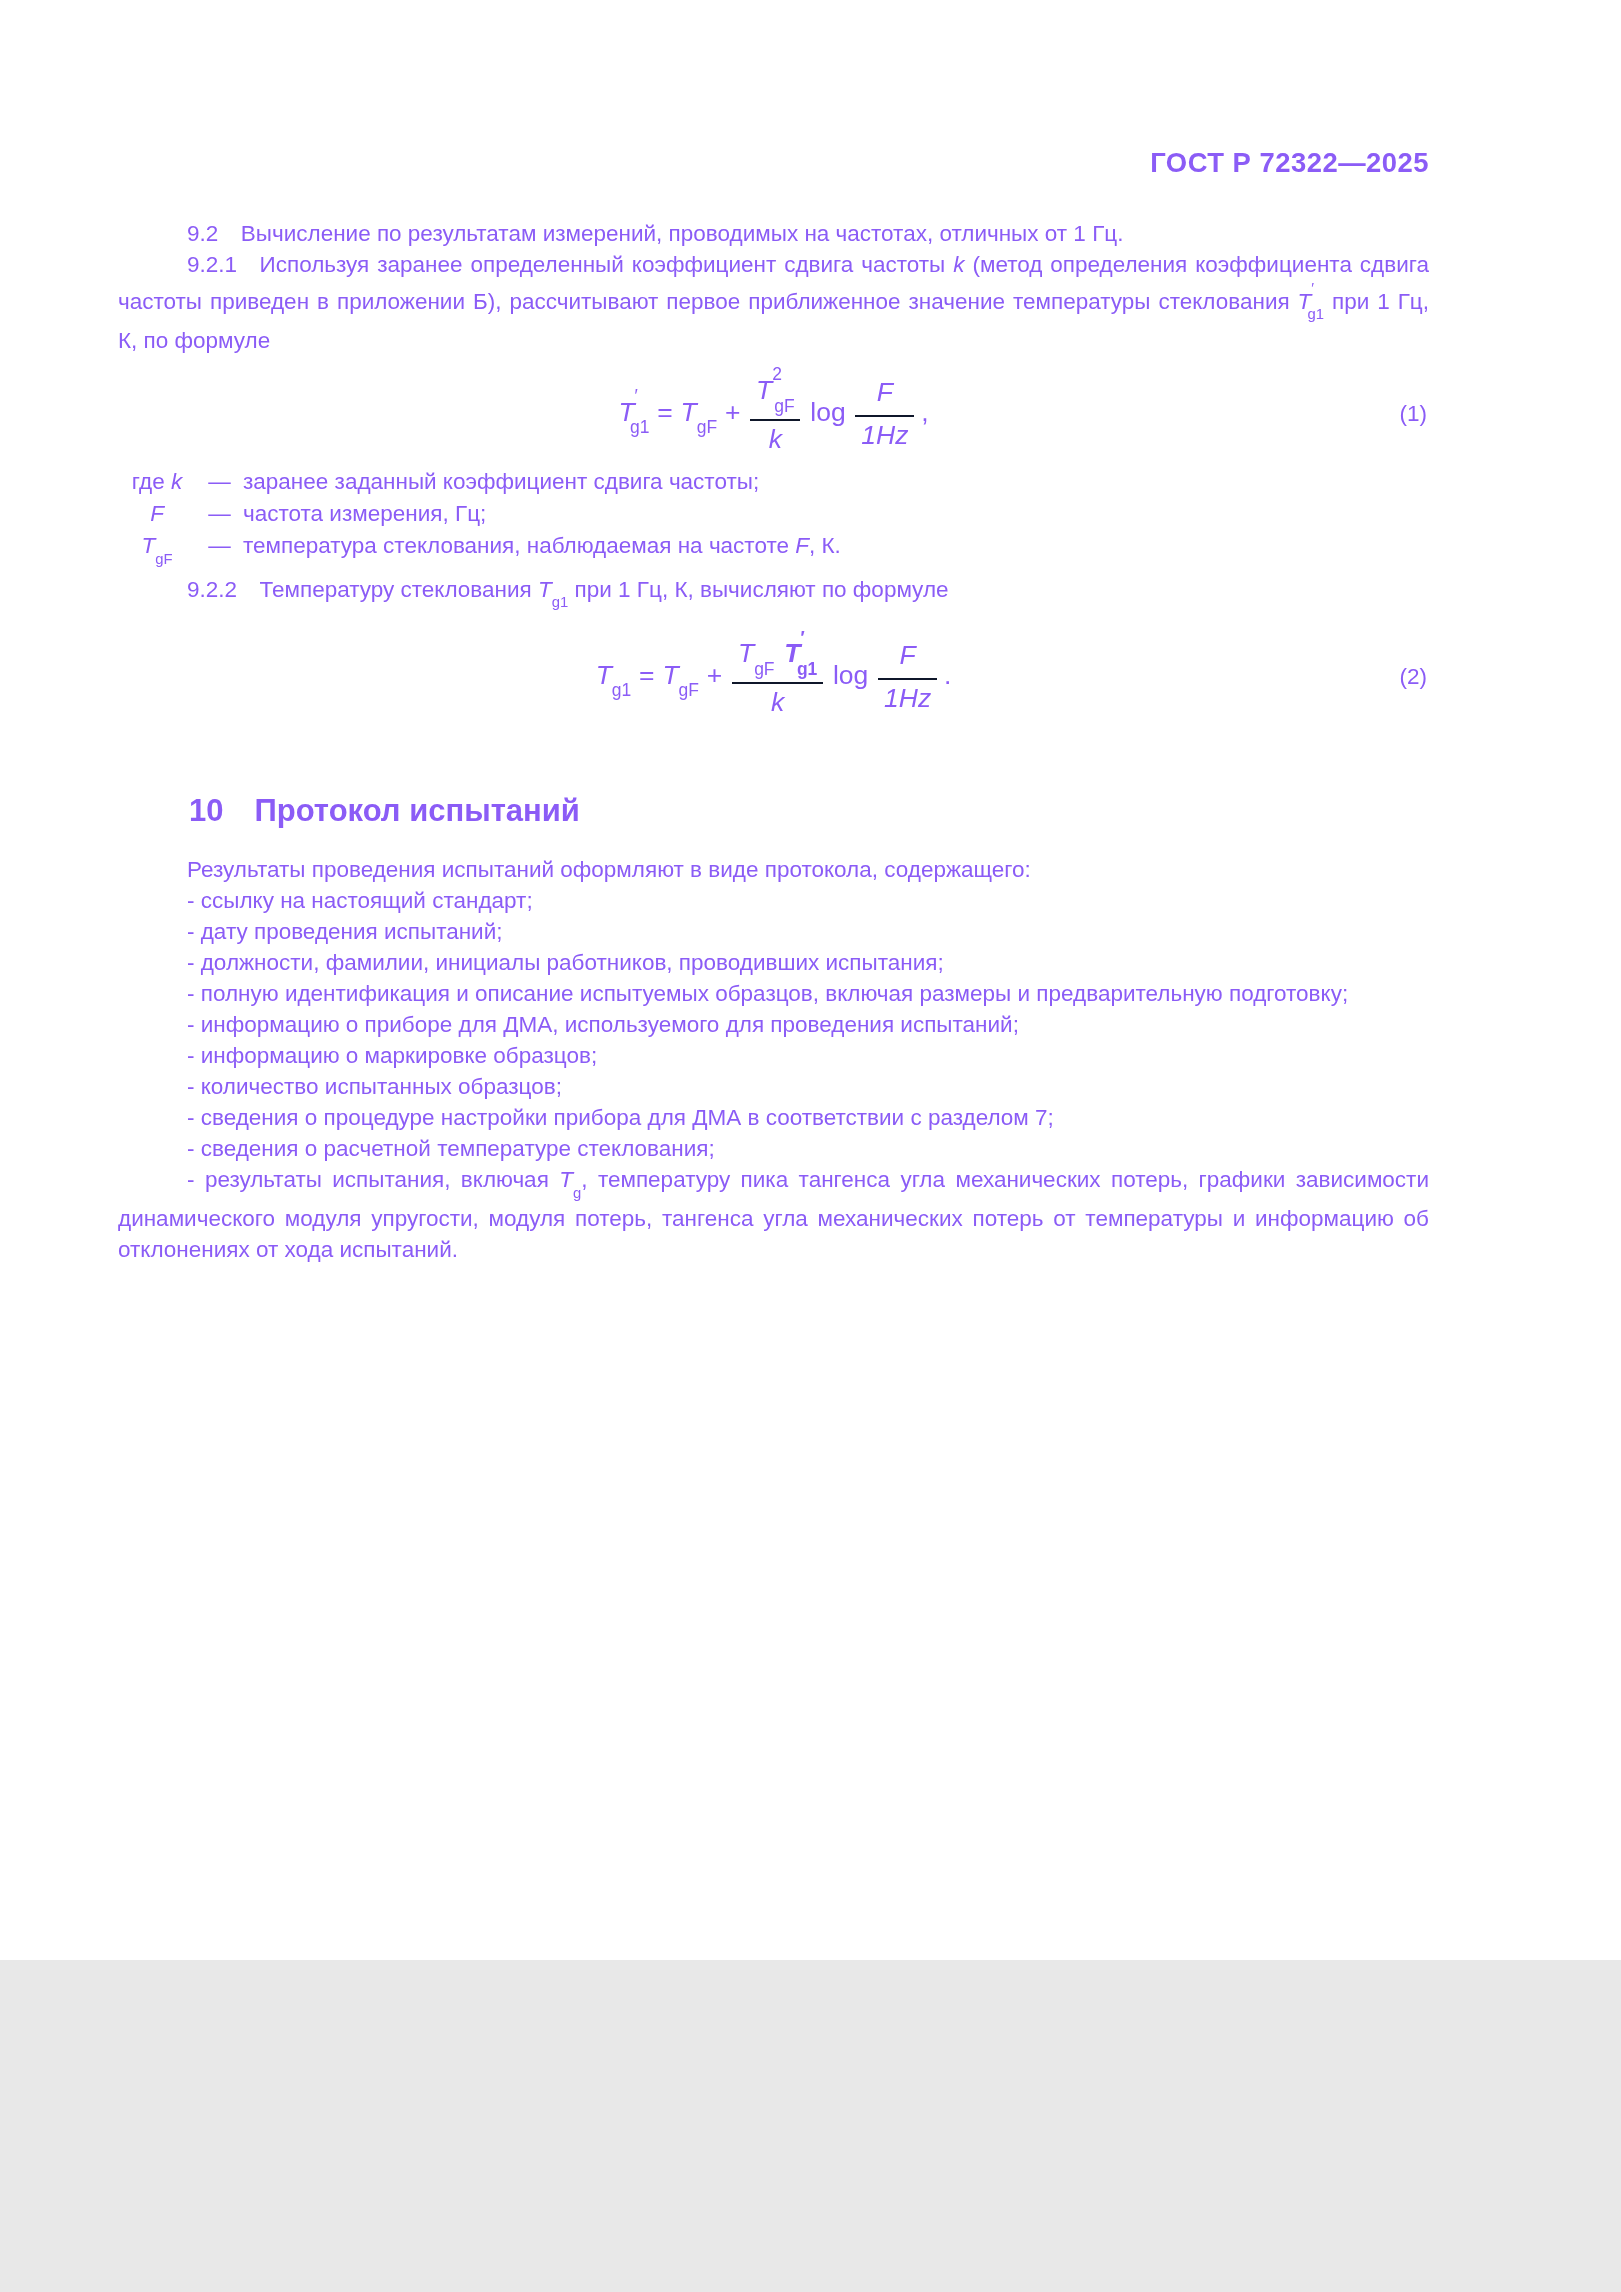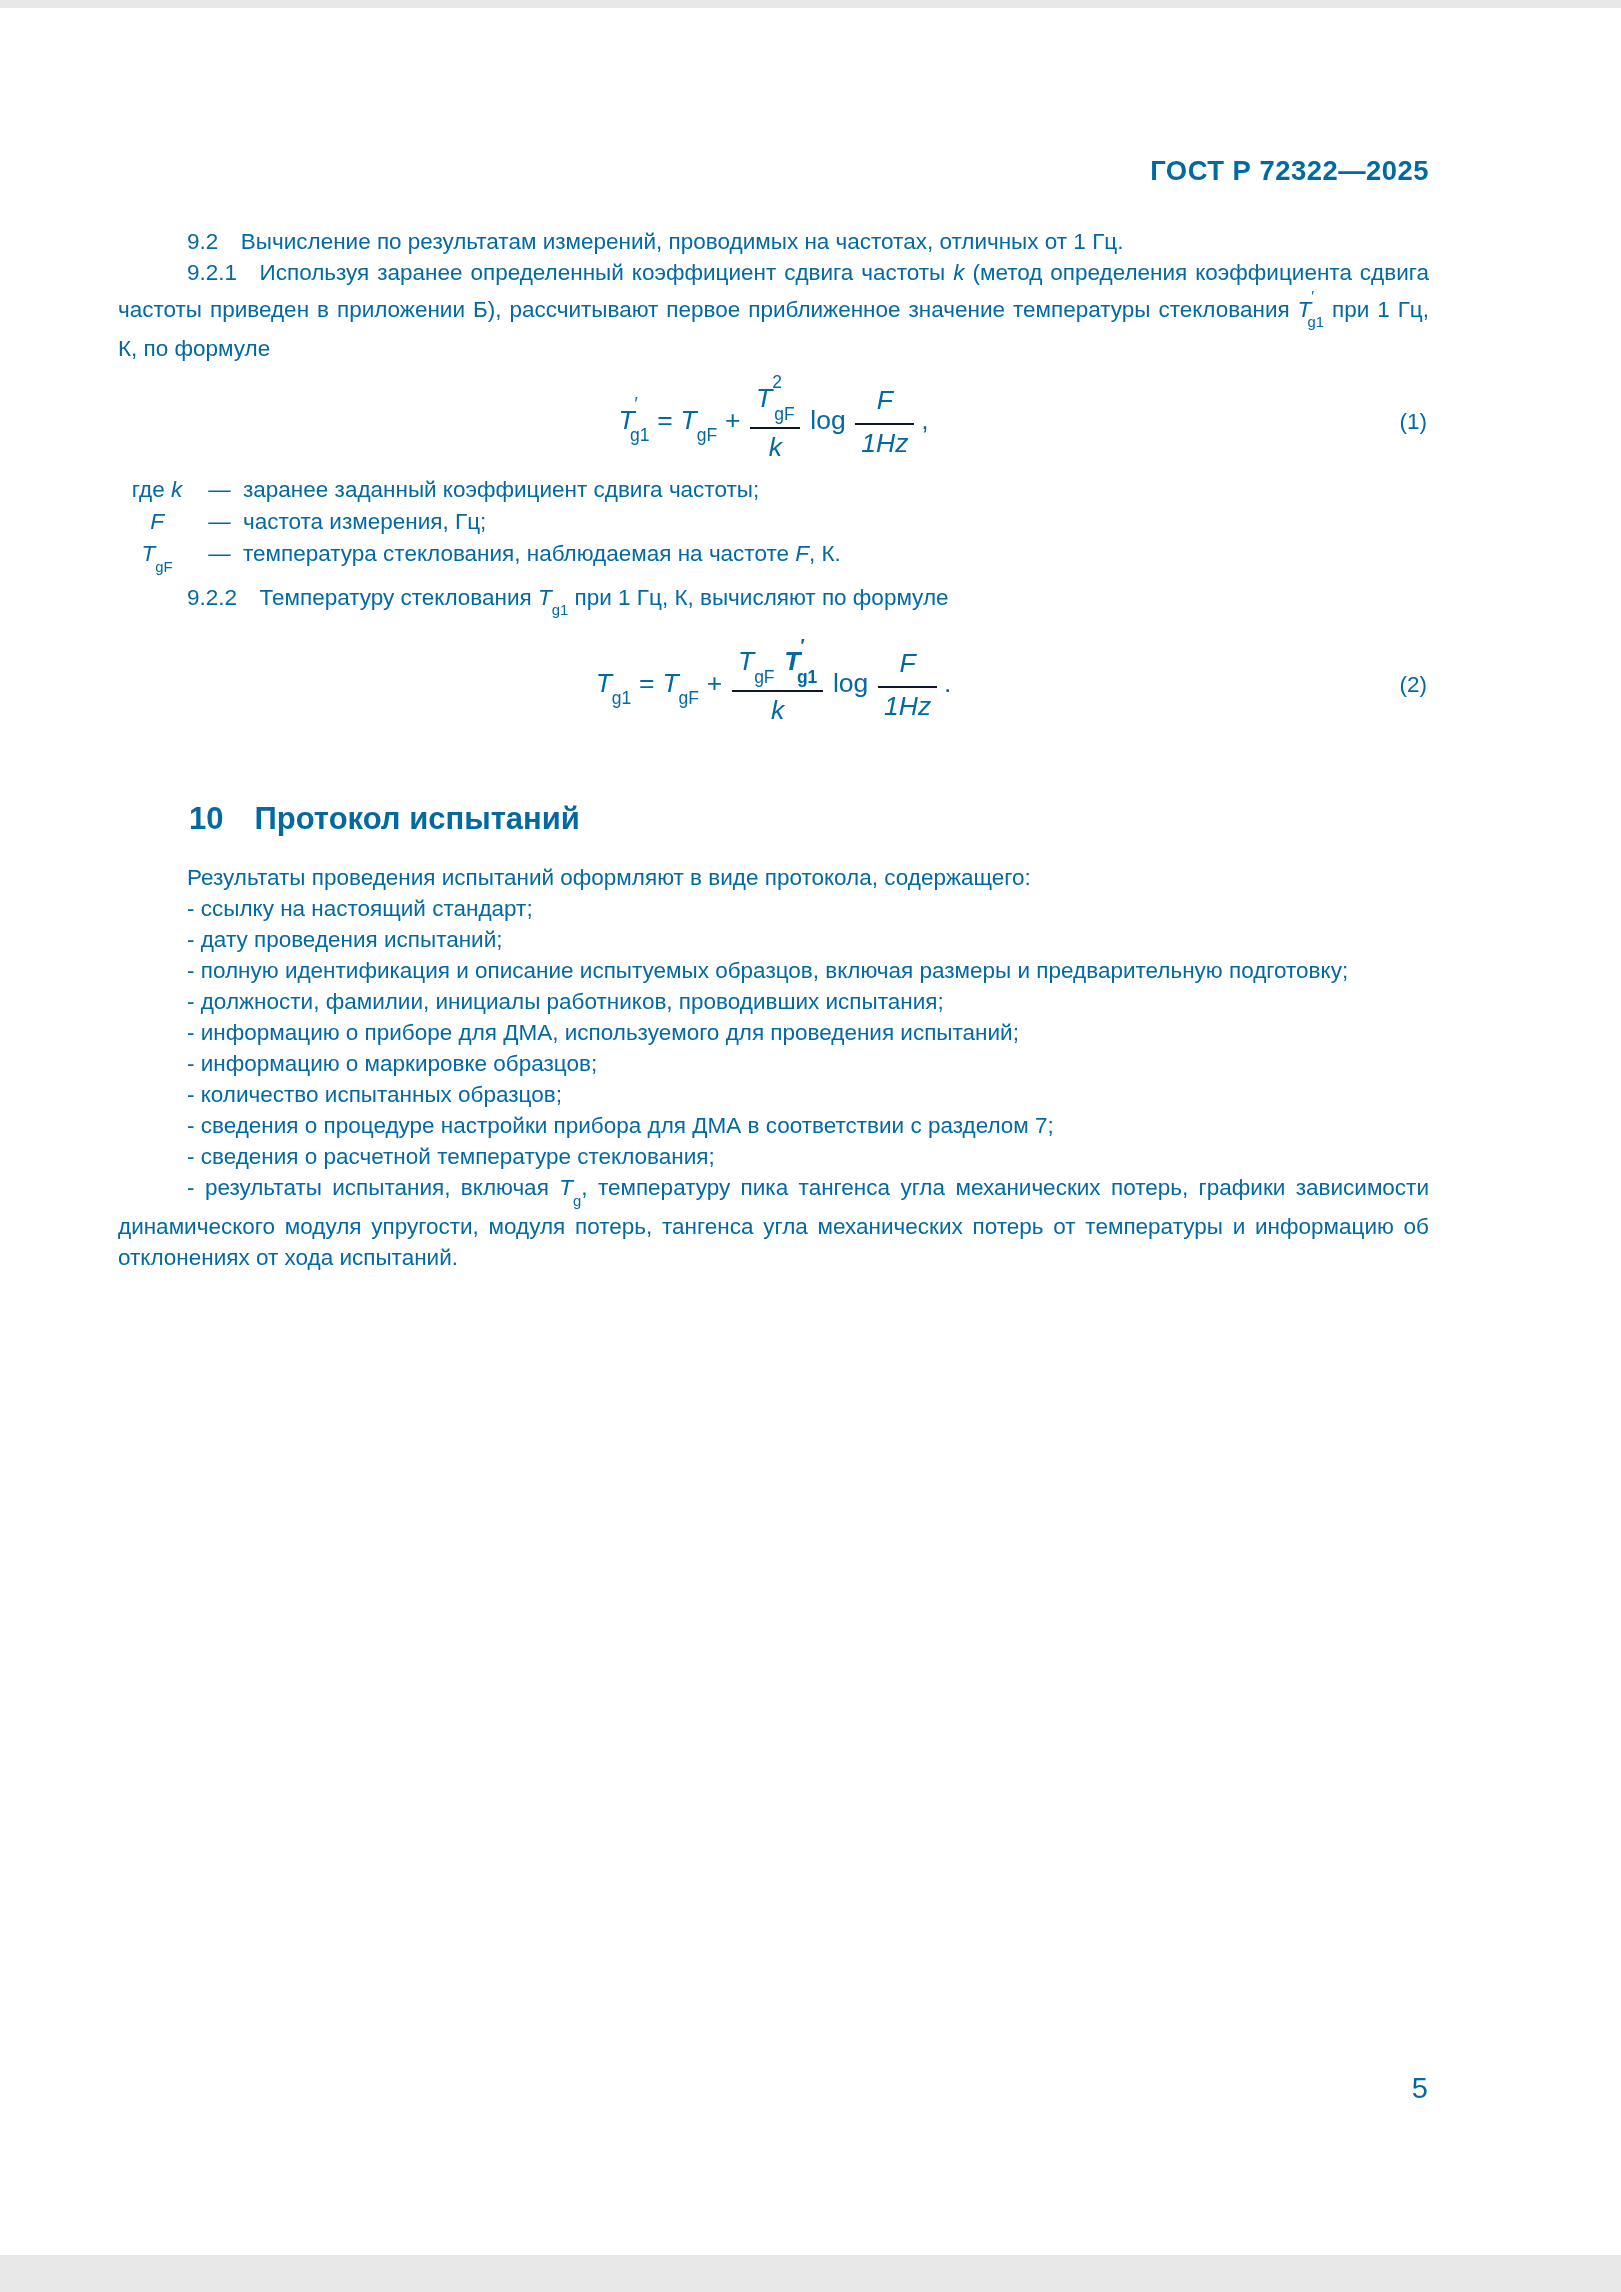--- a/index.html
+++ b/index.html
@@ -1,21 +1,21 @@
 <!DOCTYPE html>
 <html lang="ru"><head>
 <meta charset="utf-8">
 <style>
   html,body{margin:0;padding:0;background:#e8e8e8;}
   .page{
     position:relative;
-    width:1621px;height:2247px;
-    margin:8px auto;
+    width:1621px;height:1960px;
+    margin:0 auto;
     background:#ffffff;
-    color:#0369a1;
+    color:#8b5cf6;
     font-family:"Liberation Sans", sans-serif;
     overflow:hidden;
   }
   .doc-header{
     position:absolute;
     top:147px;right:192px;
     font-size:27.4px;font-weight:bold;
     letter-spacing:0.5px;
     white-space:pre;
   }
@@ -133,22 +133,22 @@
       <span class="flabel">(2)</span>
     </div>
 
     <h2 class="section-heading">10 Протокол испытаний</h2>
 
     <p class="body-p intro-p">Результаты проведения испытаний оформляют в виде протокола, содержащего:</p>
 
     <div>
         <p class="body-p">- ссылку на настоящий стандарт;</p>
         <p class="body-p">- дату проведения испытаний;</p>
+        <p class="body-p">- должности, фамилии, инициалы работников, проводивших испытания;</p>
         <p class="body-p">- полную идентификация и описание испытуемых образцов, включая размеры и предварительную подготовку;</p>
-        <p class="body-p">- должности, фамилии, инициалы работников, проводивших испытания;</p>
         <p class="body-p">- информацию о приборе для ДМА, используемого для проведения испытаний;</p>
         <p class="body-p">- информацию о маркировке образцов;</p>
         <p class="body-p">- количество испытанных образцов;</p>
         <p class="body-p">- сведения о процедуре настройки прибора для ДМА в соответствии с разделом 7;</p>
         <p class="body-p">- сведения о расчетной температуре стеклования;</p>
         <p class="body-p">- результаты испытания, включая <span class="mvar"><i>T</i><sub>g</sub></span>, температуру пика тангенса угла механических потерь, графики зависимости динамического модуля упругости, модуля потерь, тангенса угла механических потерь от температуры и информацию об отклонениях от хода испытаний.</p>
       </div>
 
   </div>
 

